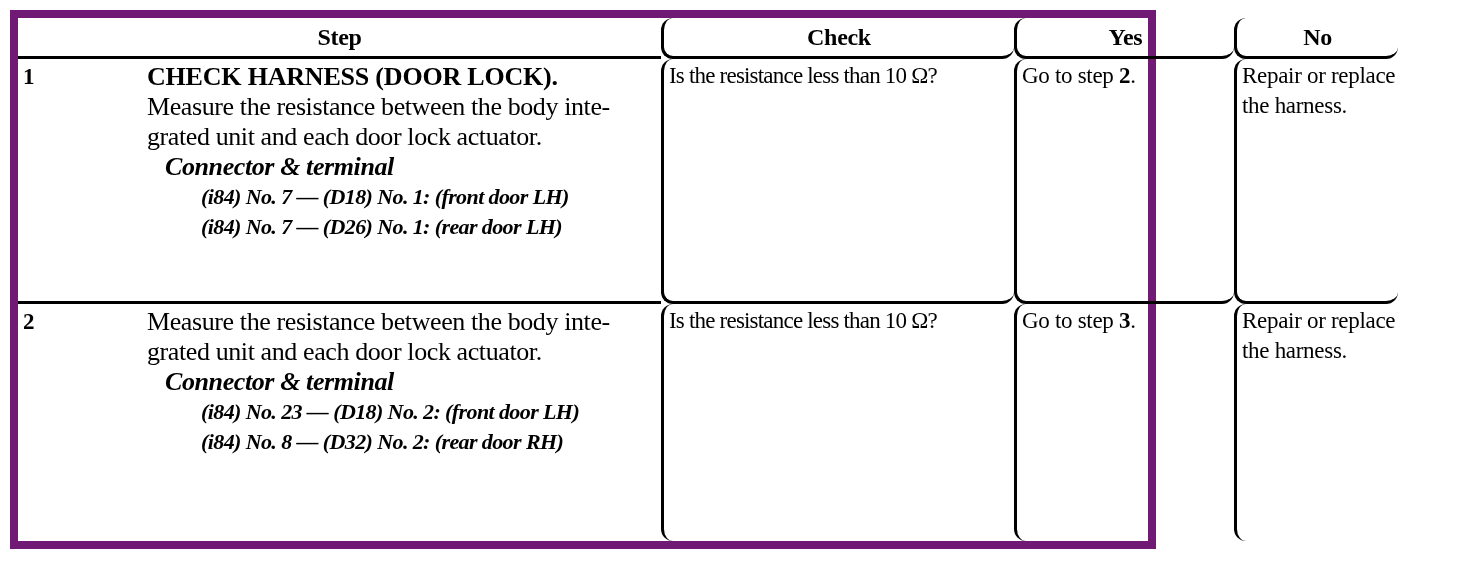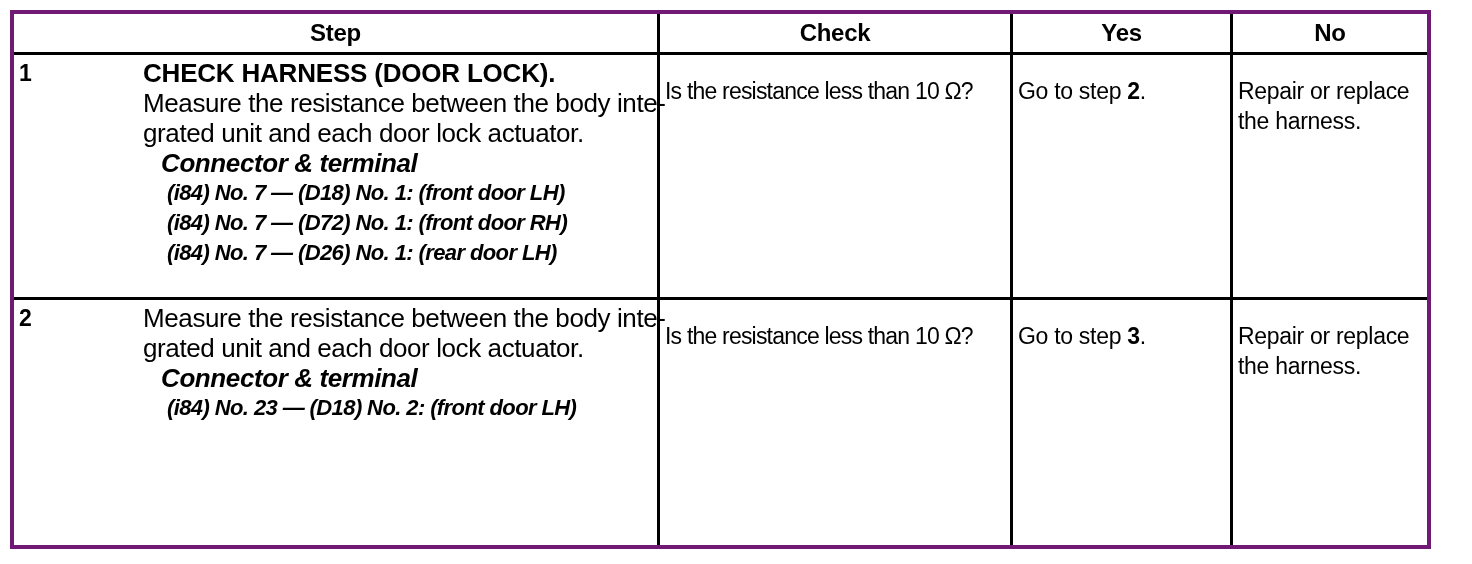--- a/index.html
+++ b/index.html
@@ -6,29 +6,30 @@
   html, body {
     margin: 0; padding: 0;
     width: 1472px; height: 564px;
     background: #ffffff;
     color: #000000;
     font-family: "Liberation Sans", sans-serif;
   }
   .doc-table {
     position: absolute;
     left: 10px; top: 10px;
-    width: 1421px; height: 539px;
-    border: 4px solid #701a75;
+    width: 1146px; height: 539px;
+    border: 8px solid #701a75;
     display: grid;
     grid-template-columns: 643px 353px 220px 1fr;
     grid-template-rows: 41px 245px 1fr;
     background: #fff;
+    font-family: Liberation Serif, serif;
   }
   .cell { overflow: visible; }
-  .col2, .col3, .col4 { border-left: 3px solid #000; }
+  .col2, .col3, .col4 { border-left: 3px solid #000; border-radius: 12px; }
   .hdr {
     border-bottom: 3px solid #000;
     display: flex; align-items: center; justify-content: center;
     font-weight: bold;
     font-size: 24px;
     letter-spacing: -0.3px;
   }
   .row1 { border-bottom: 3px solid #000; }
   .step-cell { position: relative; padding-top: 3px; }
   .step-num {
@@ -45,26 +46,26 @@
     letter-spacing: -0.4px;
     white-space: nowrap;
   }
   .title { font-weight: bold; letter-spacing: -0.2px; }
   .conn-head {
     font-weight: bold; font-style: italic;
     margin-left: 18px;
   }
   .conn-line {
     font-weight: bold; font-style: italic;
-    margin-left: 24px;
+    margin-left: 54px;
     font-size: 22px;
     letter-spacing: -0.6px;
   }
   .body-cell {
-    padding: 21px 3px 0 5px;
+    padding: 2px 3px 0 5px;
     font-size: 23px;
     line-height: 30px;
   }
   .check-cell { letter-spacing: -0.8px; white-space: nowrap; }
   .yes-cell, .no-cell { letter-spacing: -0.3px; }
   .bold { font-weight: bold; }
   .no-line { white-space: nowrap; }
 </style>
 </head>
 <body>
@@ -77,40 +78,40 @@
   <div class="cell hdr col4">No</div>
 
   <div class="cell row1 col1 step-cell">
     <div class="step-num">1</div>
     <div class="step-content">
       <div class="line title">CHECK HARNESS (DOOR LOCK).</div>
       <div class="line">Measure the resistance between the body inte-</div>
       <div class="line">grated unit and each door lock actuator.</div>
       <div class="line conn-head">Connector &amp; terminal</div>
       <div class="line conn-line">(i84) No. 7 — (D18) No. 1: (front door LH)</div>
-      <div class="line conn-line">(i84) No. 7 — (D72) No. 1: (front door RH)</div>
       <div class="line conn-line">(i84) No. 7 — (D26) No. 1: (rear door LH)</div>
     </div>
   </div>
   <div class="cell row1 col2 body-cell check-cell">Is the resistance less than 10 Ω?</div>
   <div class="cell row1 col3 body-cell yes-cell">
     <span>Go to step </span><span class="bold">2</span><span>.</span>
   </div>
   <div class="cell row1 col4 body-cell no-cell">
     <div class="no-line">Repair or replace</div>
     <div class="no-line">the harness.</div>
   </div>
 
   <div class="cell col1 step-cell">
     <div class="step-num">2</div>
     <div class="step-content">
       <div class="line">Measure the resistance between the body inte-</div>
       <div class="line">grated unit and each door lock actuator.</div>
       <div class="line conn-head">Connector &amp; terminal</div>
       <div class="line conn-line">(i84) No. 23 — (D18) No. 2: (front door LH)</div>
+      <div class="line conn-line">(i84) No. 8 — (D32) No. 2: (rear door RH)</div>
     </div>
   </div>
   <div class="cell col2 body-cell check-cell">Is the resistance less than 10 Ω?</div>
   <div class="cell col3 body-cell yes-cell">
     <span>Go to step </span><span class="bold">3</span><span>.</span>
   </div>
   <div class="cell col4 body-cell no-cell">
     <div class="no-line">Repair or replace</div>
     <div class="no-line">the harness.</div>
   </div>

